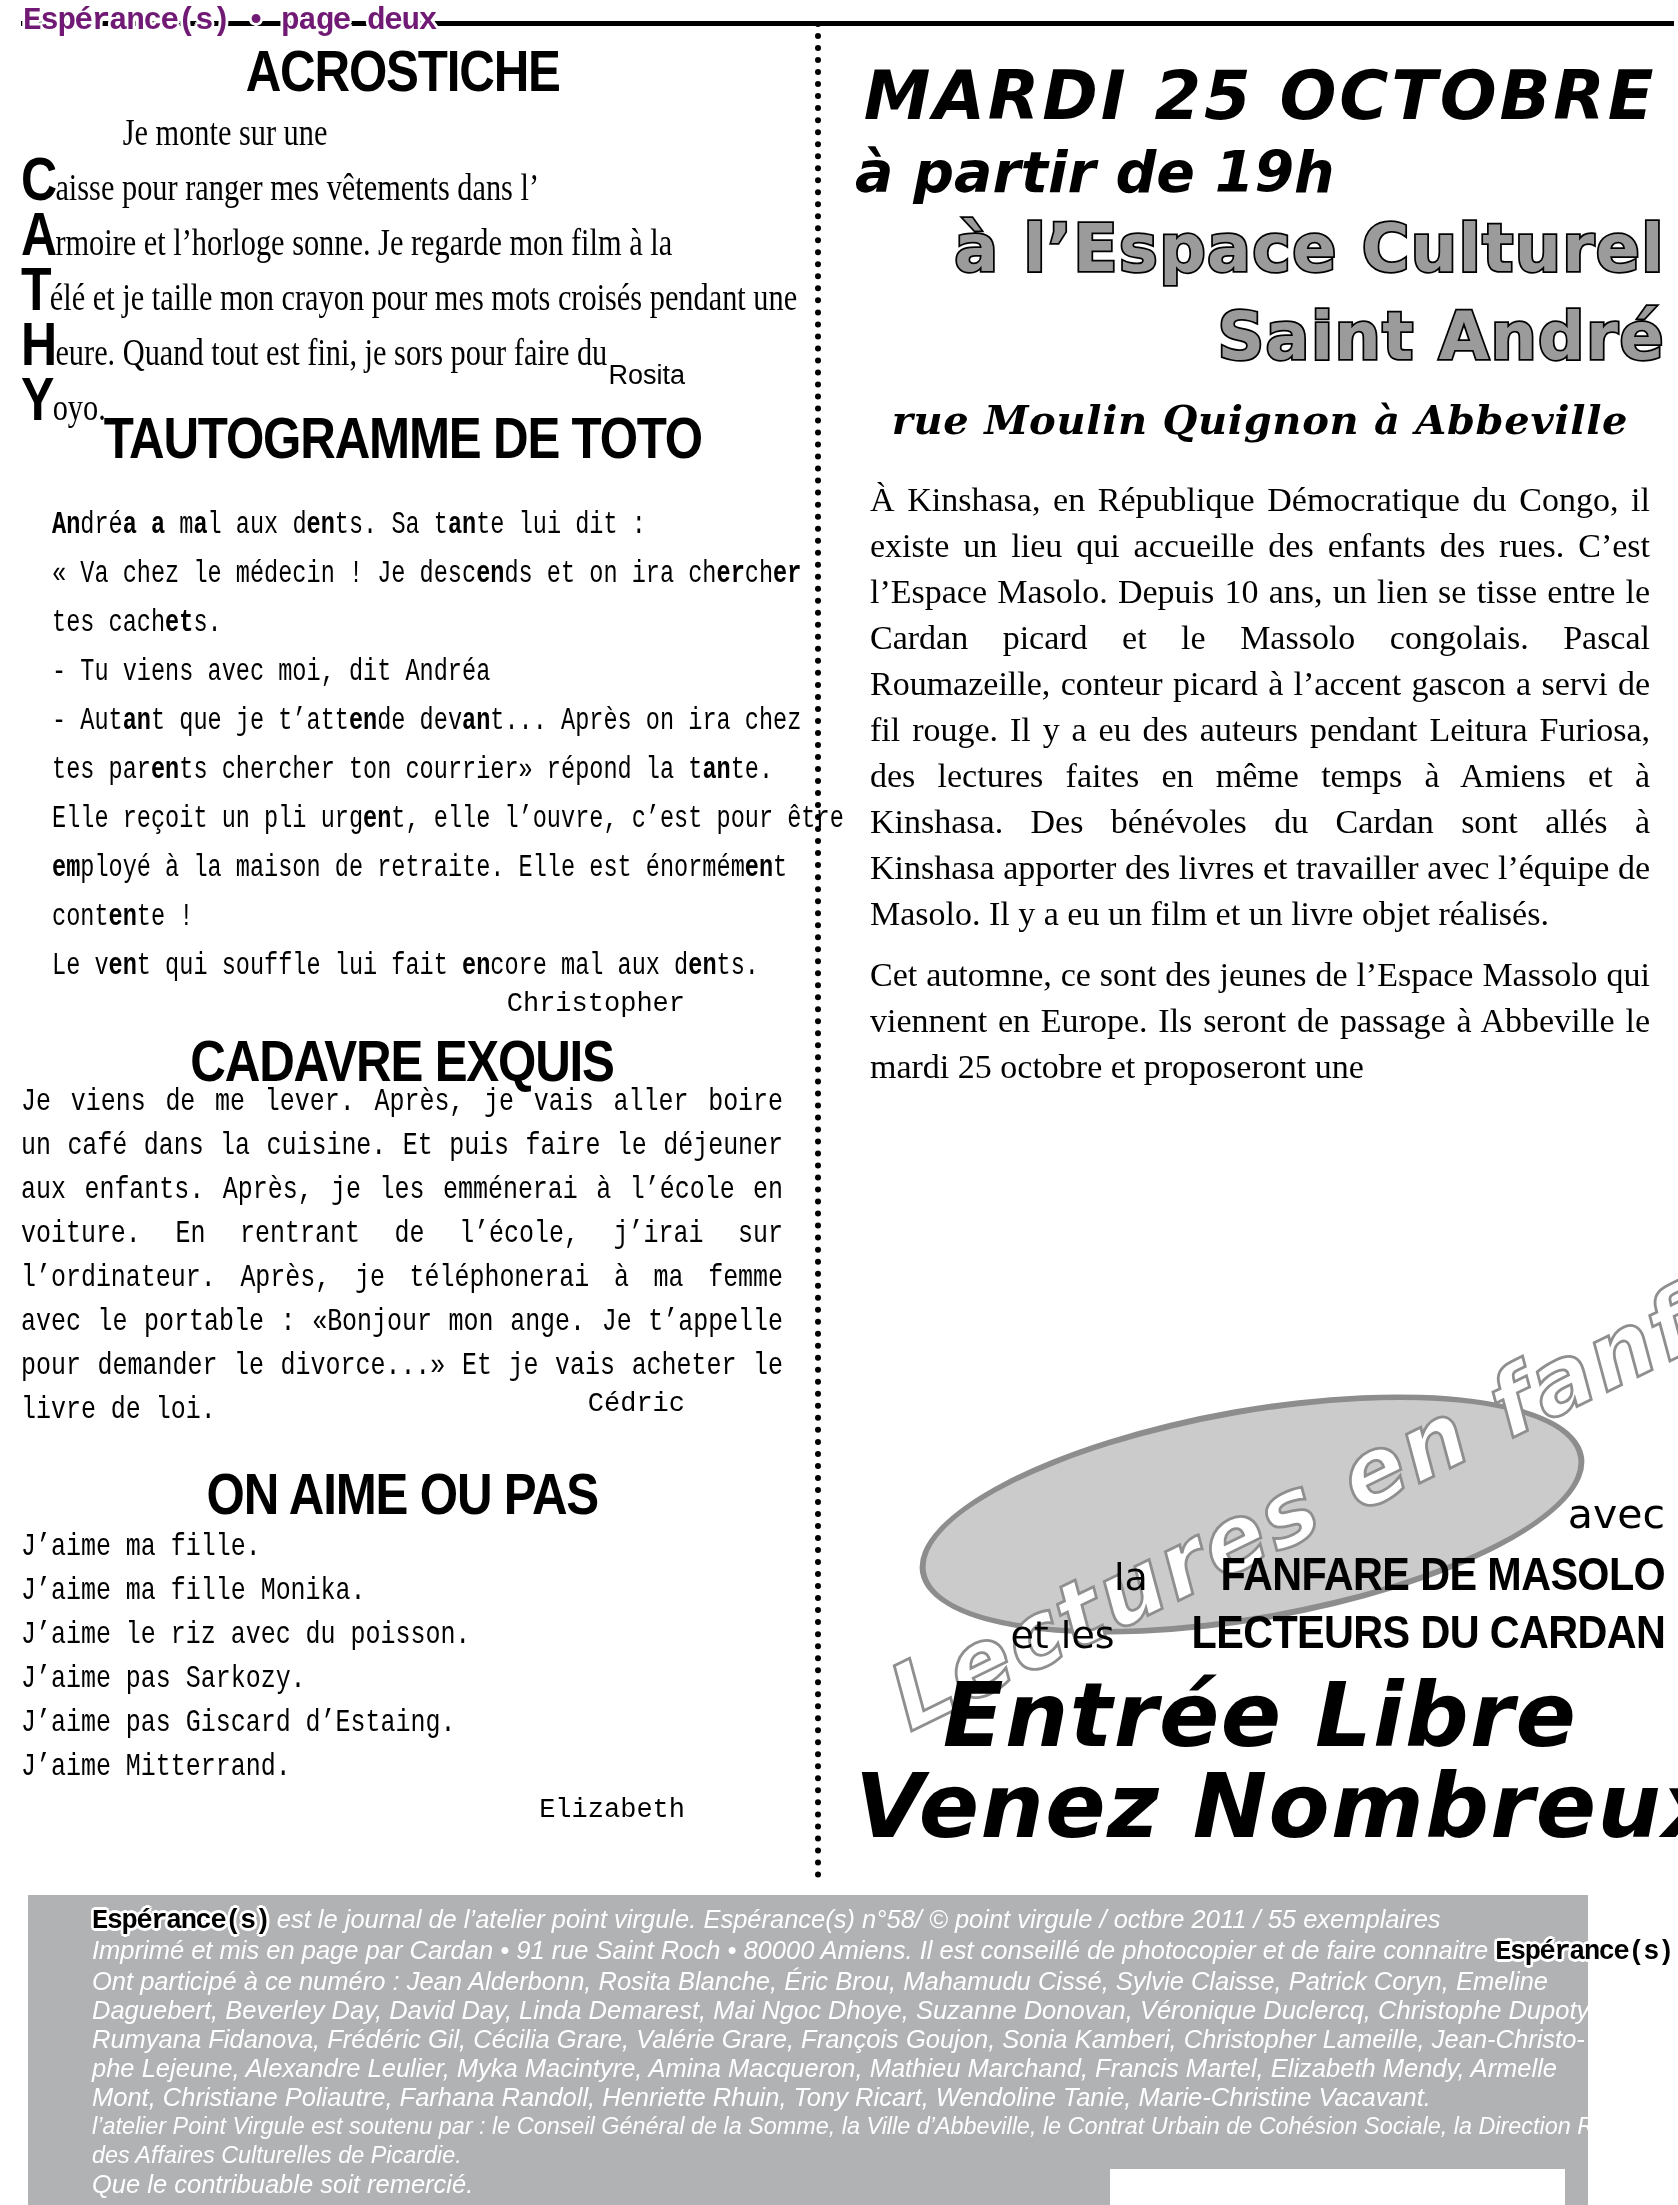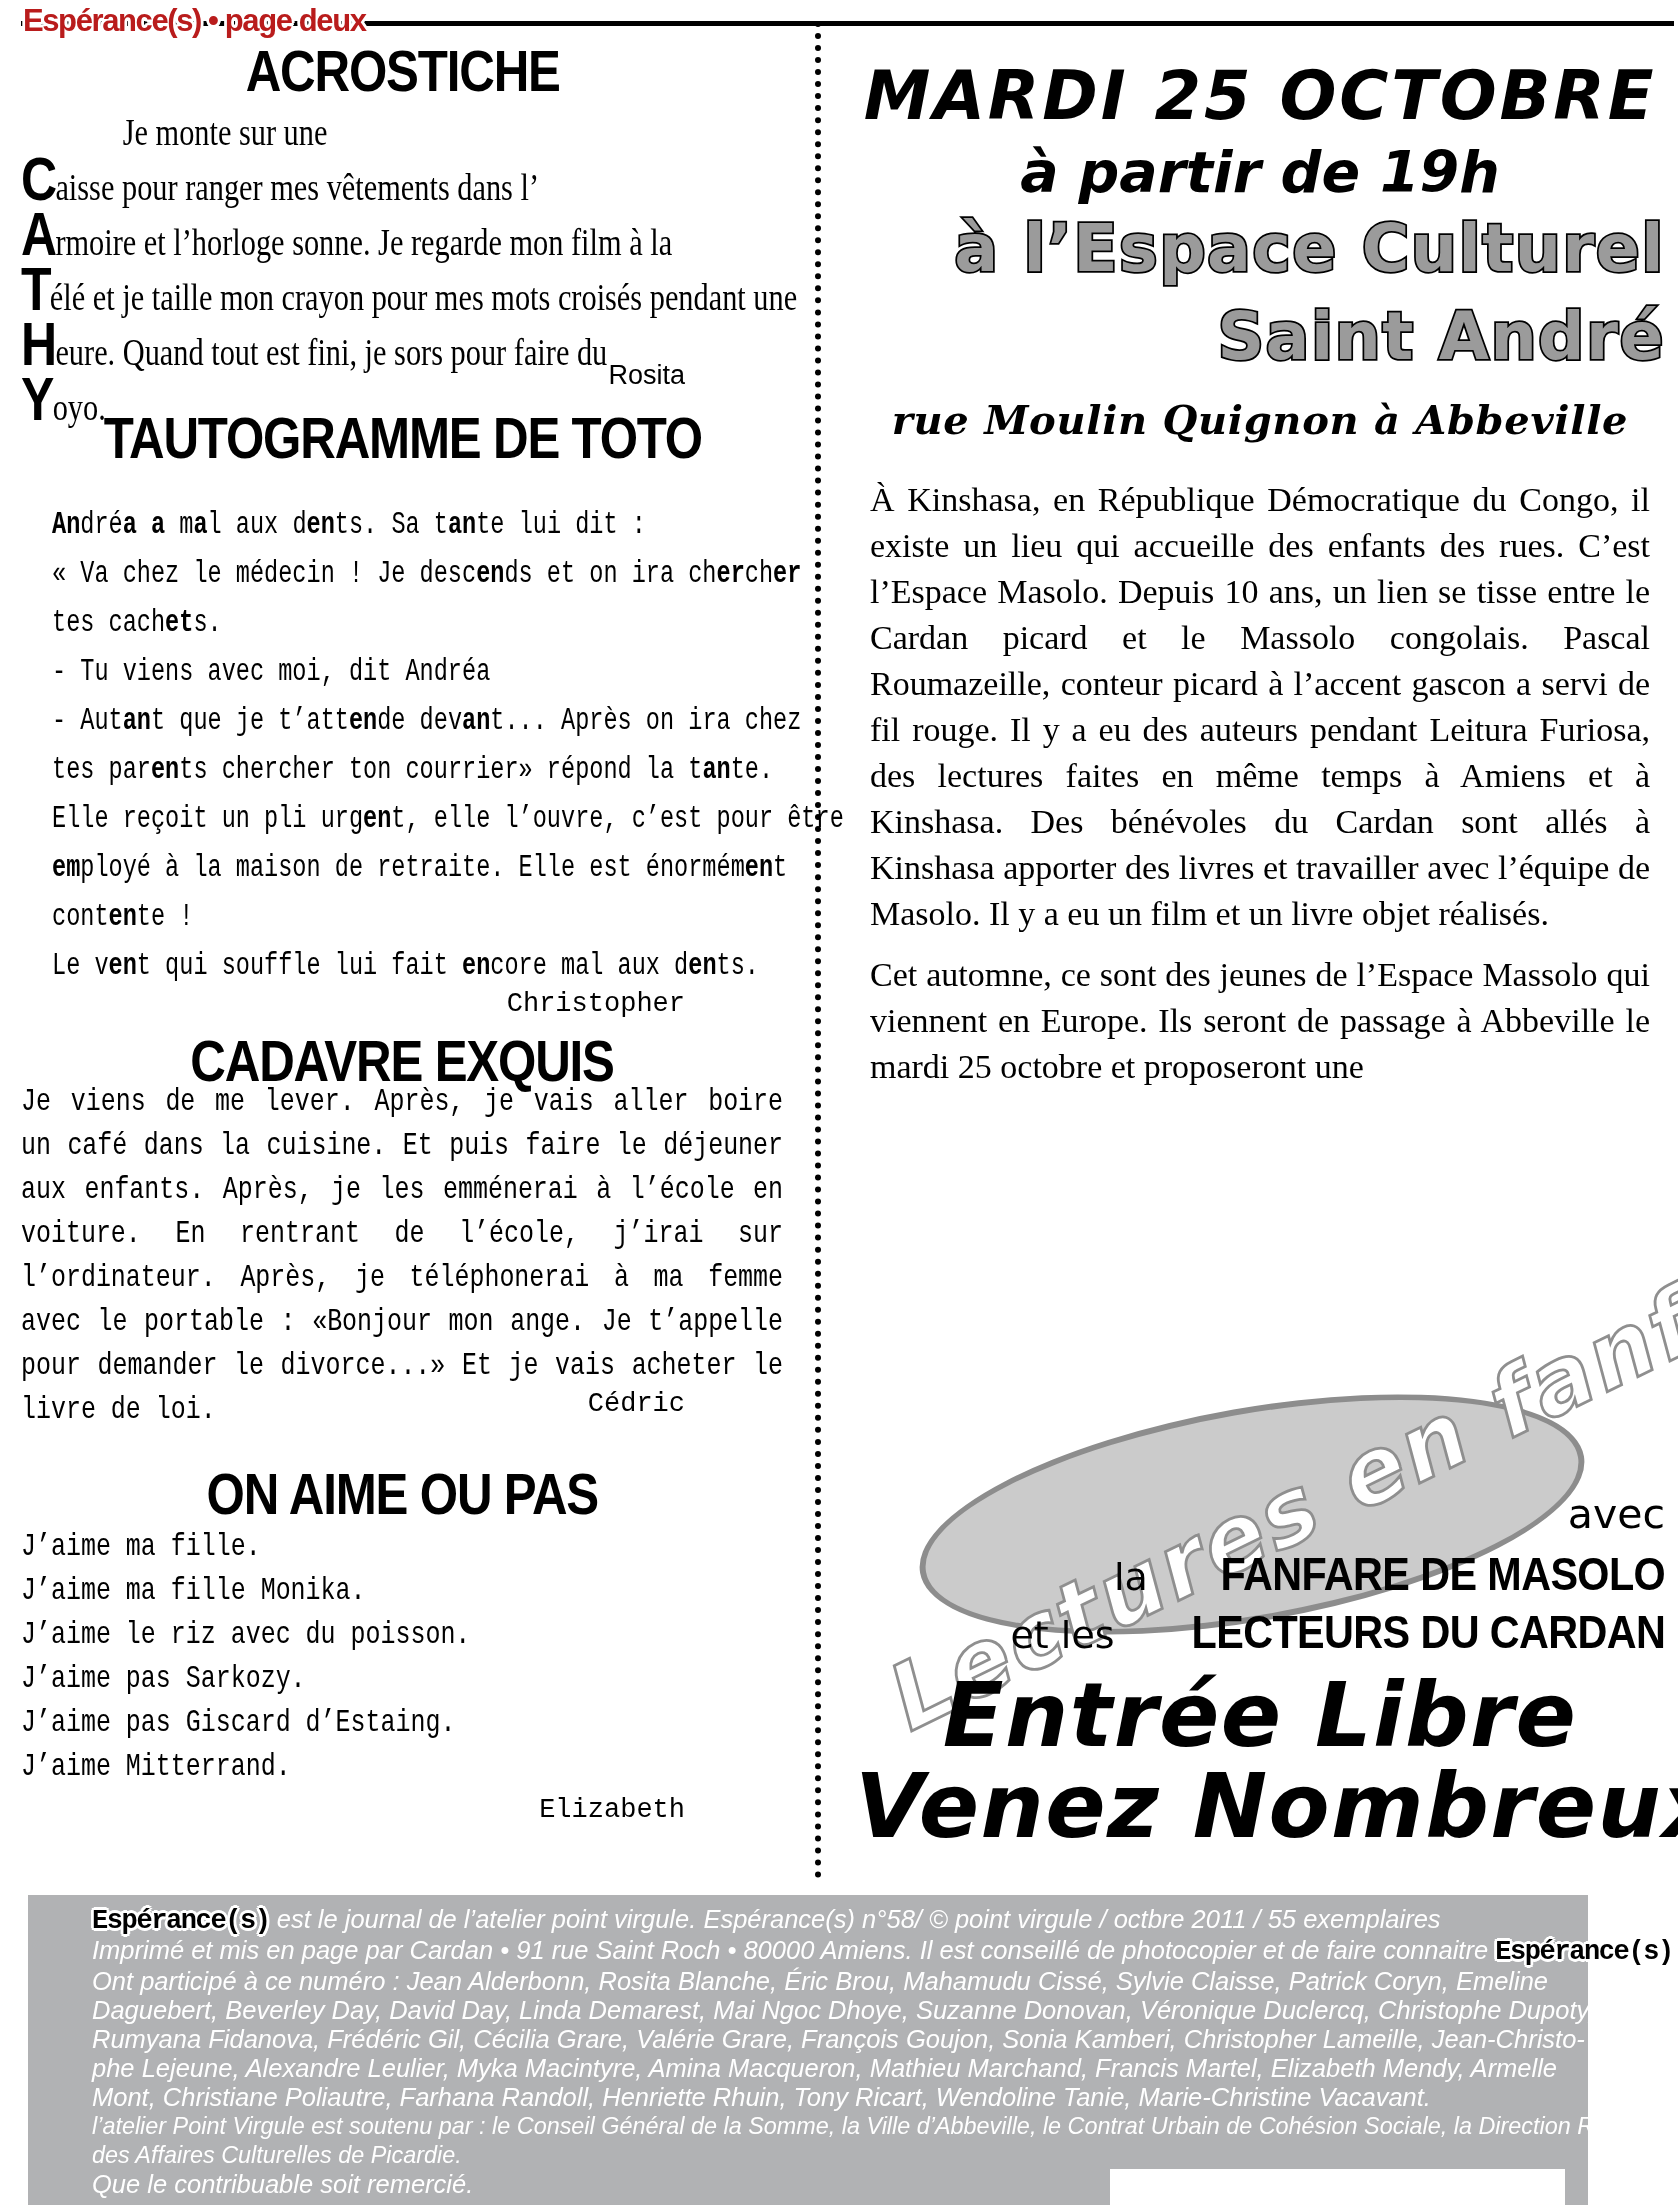--- a/index.html
+++ b/index.html
@@ -1,22 +1,22 @@
 <!DOCTYPE html>
 <html style="font-size:11.3px"><head>
 <meta charset="utf-8">
 <style>
   html,body{margin:0;padding:0;background:#fff;}
   .page{position:relative;width:1679px;height:2205px;background:#fff;overflow:hidden;
         font-family:"Liberation Serif",serif;color:#000;}
 
   
   .toprule{position:absolute;left:21px;top:21px;width:1653px;height:5px;background:#000;}
-  .brand{position:absolute;left:23px;top:2.8px;font-family:Liberation Sans, sans-serif;font-weight:bold;
-         font-size:31px;letter-spacing:-1.4px;color:#b91c1c;white-space:nowrap;
+  .brand{position:absolute;left:23px;top:2.8px;font-family:Liberation Mono, monospace;font-weight:bold;
+         font-size:31px;letter-spacing:-1.4px;color:#701a75;white-space:nowrap;
          text-shadow:-2.1px -2.1px 0 #fff,2.1px -2.1px 0 #fff,-2.1px 2.1px 0 #fff,2.1px 2.1px 0 #fff,
                      0 -2.8px 0 #fff,0 2.8px 0 #fff,-2.8px 0 0 #fff,2.8px 0 0 #fff;}
 
   .divider{position:absolute;left:815px;top:21px;height:1858px;width:0;border-left:6.4px dotted #000;}
 
   
   .lc{position:absolute;left:21px;width:763px;}
   .title{text-align:center;font-family:"Liberation Sans",sans-serif;font-weight:bold;}
   .title .cond{display:inline-block;transform:scaleX(0.85);transform-origin:center;
                font-size:58px;letter-spacing:-1.4px;white-space:nowrap;}
@@ -37,21 +37,21 @@
   .on-line{font-size:32px;line-height:44px;white-space:nowrap;}
 
   .sig{position:absolute;width:763px;text-align:right;padding-right:99px;box-sizing:border-box;}
   .serif-sig{font-family:Liberation Sans, sans-serif;font-size:27px;}
   .mono-sig{font-family:"Liberation Mono",monospace;font-size:27px;}
 
   
   .rc{position:absolute;left:855px;width:810px;}
   .marker{font-family:"DejaVu Sans",sans-serif;font-weight:bold;font-style:italic;}
   .mardi{font-size:67px;letter-spacing:2.8px;text-align:center;white-space:nowrap;}
-  .apartir{font-size:57px;text-align:center;padding-right:7px;}
+  .apartir{font-size:57px;text-align:left;padding-right:7px;}
   .venue{font-family:"DejaVu Sans",sans-serif;font-weight:bold;font-size:65px;line-height:1.12;
          text-align:right;padding-right:7px;color:#9b9b9b;
          -webkit-text-stroke:3.5px #000;paint-order:stroke fill;letter-spacing:1.4px;white-space:nowrap;}
   .address{font-family:"DejaVu Serif",serif;font-weight:bold;font-style:italic;
            font-size:40px;text-align:center;letter-spacing:0.7px;white-space:nowrap;}
   .rbody p{margin:15px;font-family:Liberation Serif, serif;font-size:34px;line-height:46px;text-align:justify;}
 
   .ellipse{position:absolute;left:915px;top:1408px;width:674px;height:213px;background:#cbcbcb;
            border:6.4px solid #8d8d8d;border-radius:50%;transform:rotate(-10deg);box-sizing:border-box;}
   .fanfare{position:absolute;left:855px;top:1472px;width:816px;text-align:center;

